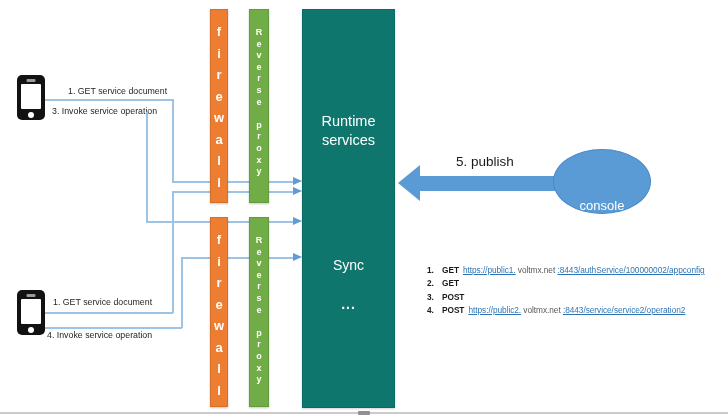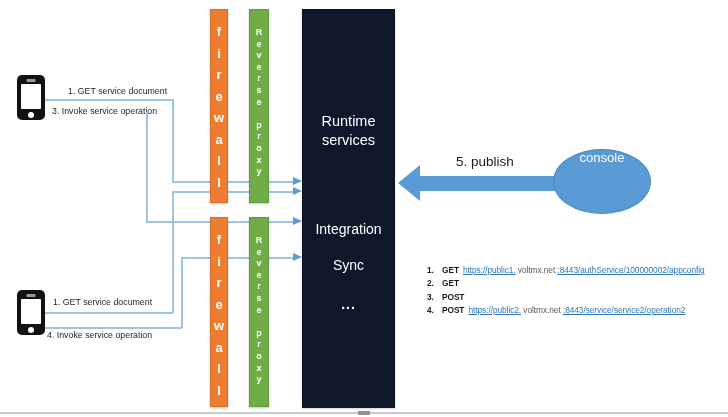--- a/index.html
+++ b/index.html
@@ -32,21 +32,21 @@
     position: absolute; color: #fff; text-align: center; white-space: pre-line;
     border: 1px solid rgba(0,0,0,.10); box-shadow: 0 1px 2px rgba(0,0,0,.22);
     font-weight: bold;
   }
   .fw { background: #ED7D31; width: 18px; font-size: 13px; line-height: 21.5px; padding-top: 11px; }
   .rp { background: #70AD47; width: 20px; font-size: 9px; line-height: 11.6px; padding-top: 17px; }
 
   
   .runtime-box {
     position: absolute; left: 302px; top: 9px; width: 93px; height: 399px;
-    background: #0f172a; border: 1px solid rgba(0,0,0,.10); box-shadow: 0 1px 2px rgba(0,0,0,.18);
+    background: #0f766e; border: 1px solid rgba(0,0,0,.10); box-shadow: 0 1px 2px rgba(0,0,0,.18);
   }
   .rt-label { position: absolute; left: 0; width: 100%; text-align: center; color: #fff; font-size: 14px; }
   .rt-title { top: 102px; font-size: 14.5px; line-height: 19px; white-space: pre-line; }
   .rt-identity { top: 171px; }
   .rt-integration { top: 211px; }
   .rt-sync { top: 247px; }
   .rt-dots { top: 286px; font-weight: bold; letter-spacing: 1px; }
 
   
   .pub-body { position: absolute; left: 420px; top: 176px; width: 138px; height: 15px; background: #5B9BD5; }
@@ -54,21 +54,21 @@
     position: absolute; left: 398px; top: 165px; width: 0; height: 0;
     border-top: 18.5px solid transparent; border-bottom: 18.5px solid transparent;
     border-right: 22px solid #5B9BD5;
   }
   .pub-label { position: absolute; left: 456px; top: 154px; font-size: 13.5px; color: #1a1a1a; }
 
   
   .console {
     position: absolute; left: 553px; top: 149px; width: 98px; height: 65px;
     background: #5B9BD5; border: 1px solid #4889C8; border-radius: 50%;
-    display: flex; align-items: flex-start; justify-content: center;
+    display: flex; align-items: flex-end; justify-content: center;
     color: #fff; font-size: 13px;
   }
 
   
   .requests { position: absolute; left: 427px; top: 257px; }
   .req-row { display: flex; align-items: baseline; height: 13.4px; font-size: 8.3px; color: #1a1a1a; letter-spacing: -0.05px; white-space: pre; }
   .req-num { width: 15px; font-weight: bold; }
   .req-method { font-weight: bold; margin-right: 4px; margin-top: 8px; }
   .req-link { color: #2E75B6; text-decoration: underline; cursor: pointer; }
   .req-domain { color: #595959; }
@@ -157,21 +157,20 @@
 
 p
 r
 o
 x
 y</div>
 
   <div class="runtime-box">
     <div class="rt-label rt-title">Runtime
 services</div>
-    <div class="rt-label rt-integration">Integration</div>
     <div class="rt-label rt-sync">Sync</div>
     <div class="rt-label rt-dots">...</div>
   </div>
 
   <div class="pub-body"></div>
   <div class="pub-head"></div>
   <div class="pub-label">5. publish</div>
 
   <div class="console">
     <span>console</span>

